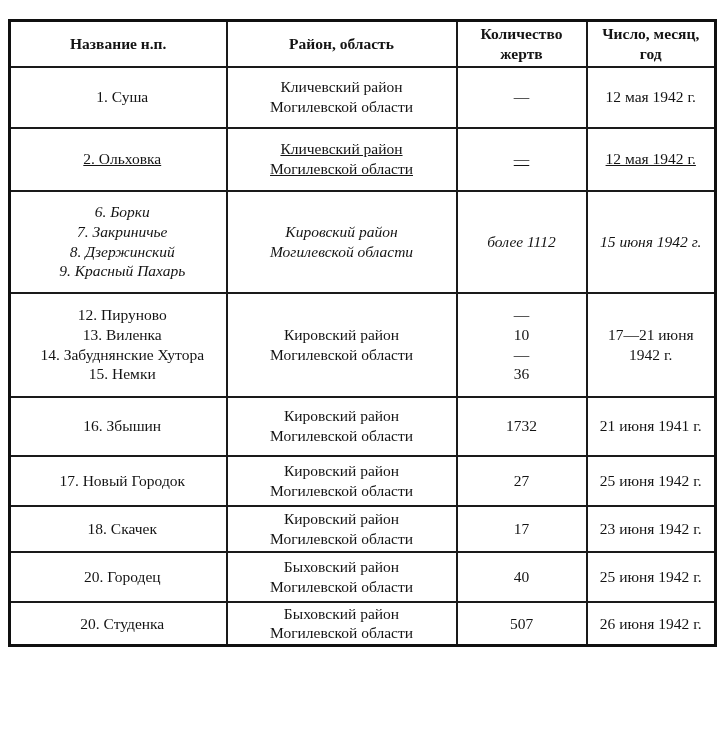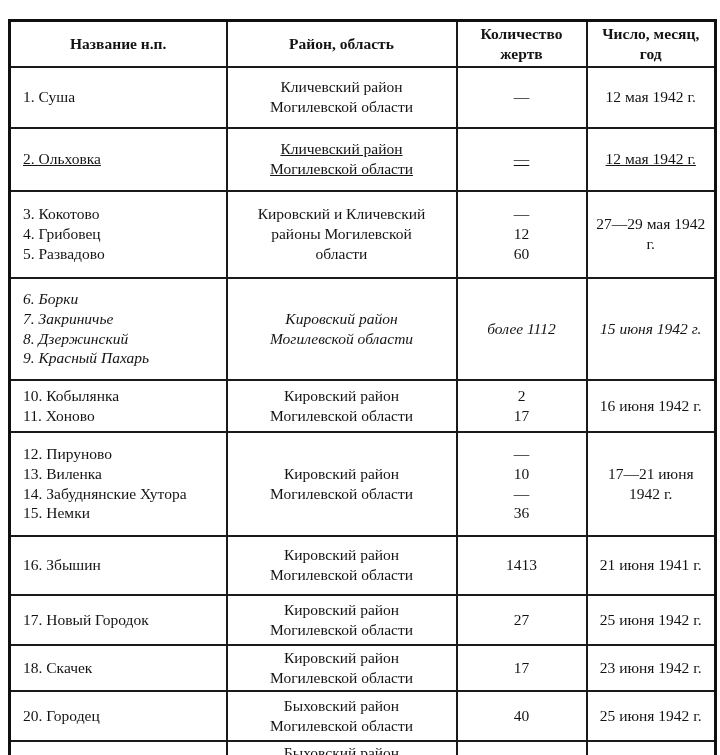--- a/index.html
+++ b/index.html
@@ -38,21 +38,21 @@
     line-height: 1.28;
     padding: 1px 4px;
     overflow: hidden;
   }
   .doc-table th {
     font-weight: bold;
     font-size: 15.5px;
     padding: 2px 2px;
   }
   .doc-table td.cell-names {
-    text-align: left;
+    text-align: center;
     padding-left: 12px;
   }
   col.c1 { width: 217px; }
   col.c2 { width: 230px; }
   col.c3 { width: 130px; }
   col.c4 { width: 129px; }
 </style>
 </head>
 <body>
 
@@ -80,70 +80,49 @@
         <td>—</td>
         <td>12 мая 1942 г.</td>
       </tr>
       <tr style="height:63px;text-decoration:underline;">
         <td class="cell-names">2. Ольховка</td>
         <td>Кличевский район
 Могилевской области</td>
         <td>—</td>
         <td>12 мая 1942 г.</td>
       </tr>
-      <tr style="height:87px;">
-        <td class="cell-names">3. Кокотово
-4. Грибовец
-5. Развадово</td>
-        <td>Кировский и Кличевский
-районы Могилевской
-области</td>
-        <td>—
-12
-60</td>
-        <td>27—29 мая 1942 г.</td>
-      </tr>
       <tr style="height:102px;font-style:italic;">
         <td class="cell-names">6. Борки
 7. Закриничье
 8. Дзержинский
 9. Красный Пахарь</td>
         <td>Кировский район
 Могилевской области</td>
         <td>более 1112</td>
         <td>15 июня 1942 г.</td>
-      </tr>
-      <tr style="height:52px;">
-        <td class="cell-names">10. Кобылянка
-11. Хоново</td>
-        <td>Кировский район
-Могилевской области</td>
-        <td>2
-17</td>
-        <td>16 июня 1942 г.</td>
       </tr>
       <tr style="height:104px;">
         <td class="cell-names">12. Пируново
 13. Виленка
 14. Забуднянские Хутора
 15. Немки</td>
         <td>Кировский район
 Могилевской области</td>
         <td>—
 10
 —
 36</td>
         <td>17—21 июня
 1942 г.</td>
       </tr>
       <tr style="height:59px;">
         <td class="cell-names">16. Збышин</td>
         <td>Кировский район
 Могилевской области</td>
-        <td>1413</td>
+        <td>1732</td>
         <td>21 июня 1941 г.</td>
       </tr>
       <tr style="height:50px;">
         <td class="cell-names">17. Новый Городок</td>
         <td>Кировский район
 Могилевской области</td>
         <td>27</td>
         <td>25 июня 1942 г.</td>
       </tr>
       <tr style="height:46px;">

